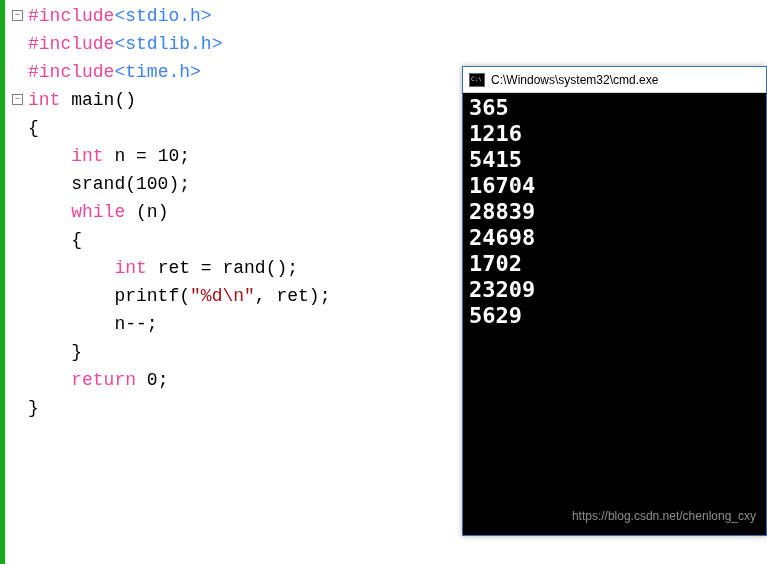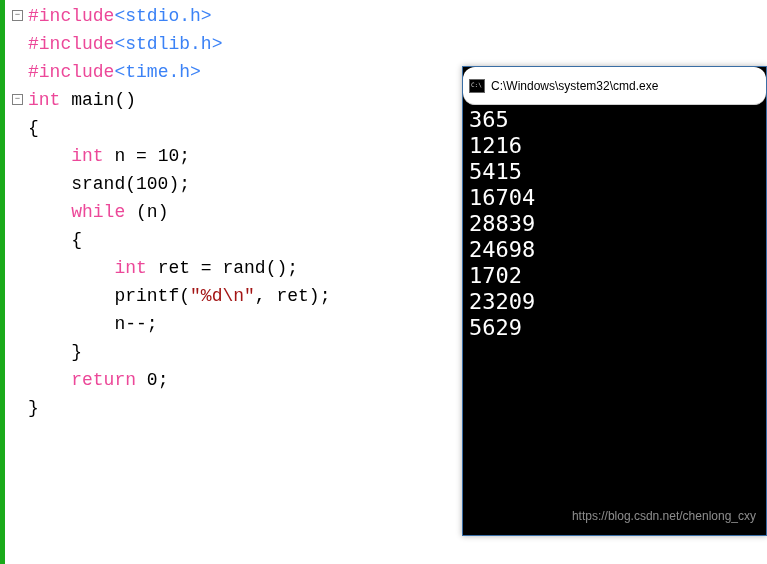--- a/index.html
+++ b/index.html
@@ -54,30 +54,29 @@
       top: 66px;
       width: 305px;
       height: 470px;
       border: 1px solid #3a6ea5;
       background: #000;
       box-shadow: 0 0 6px rgba(0,0,0,0.3);
       display: flex;
       flex-direction: column;
     }
     .cmd-titlebar {
-      height: 38px;
+      height: 26px;
       background: #fff;
       display: flex;
       align-items: center;
       border-bottom: 1px solid #d0d0d0;
       font-family: 'Segoe UI', Tahoma, sans-serif;
       font-size: 12px;
       color: #000;
       padding: 0 6px;
-      border-radius: 12px;
     }
     .cmd-icon {
       width: 16px;
       height: 14px;
       background: #000;
       border: 1px solid #666;
       margin-right: 6px;
       position: relative;
       display: inline-block;
     }
@@ -93,21 +92,21 @@
     .cmd-body {
       flex: 1;
       background: #000;
       color: #fff;
       font-family: 'NSimSun', 'SimSun', Consolas, monospace;
       font-size: 22px;
       line-height: 26px;
       padding: 2px 6px;
       position: relative;
     }
-    .cmd-line { white-space: nowrap; }
+    .cmd-line { white-space: nowrap; font-weight: bold; }
     .watermark {
       position: absolute;
       bottom: 6px;
       right: 10px;
       font-family: Arial, sans-serif;
       font-size: 12px;
       color: rgba(200,200,200,0.7);
     }
   </style>
 </head>

